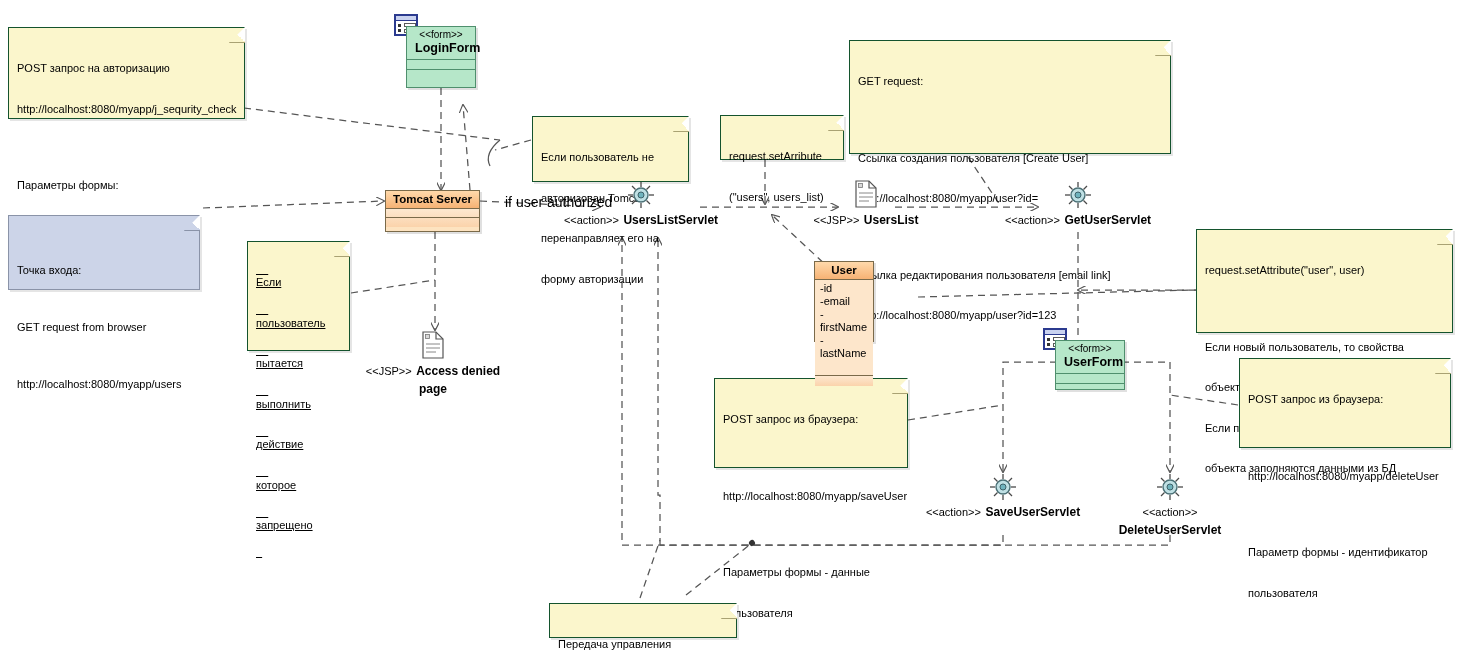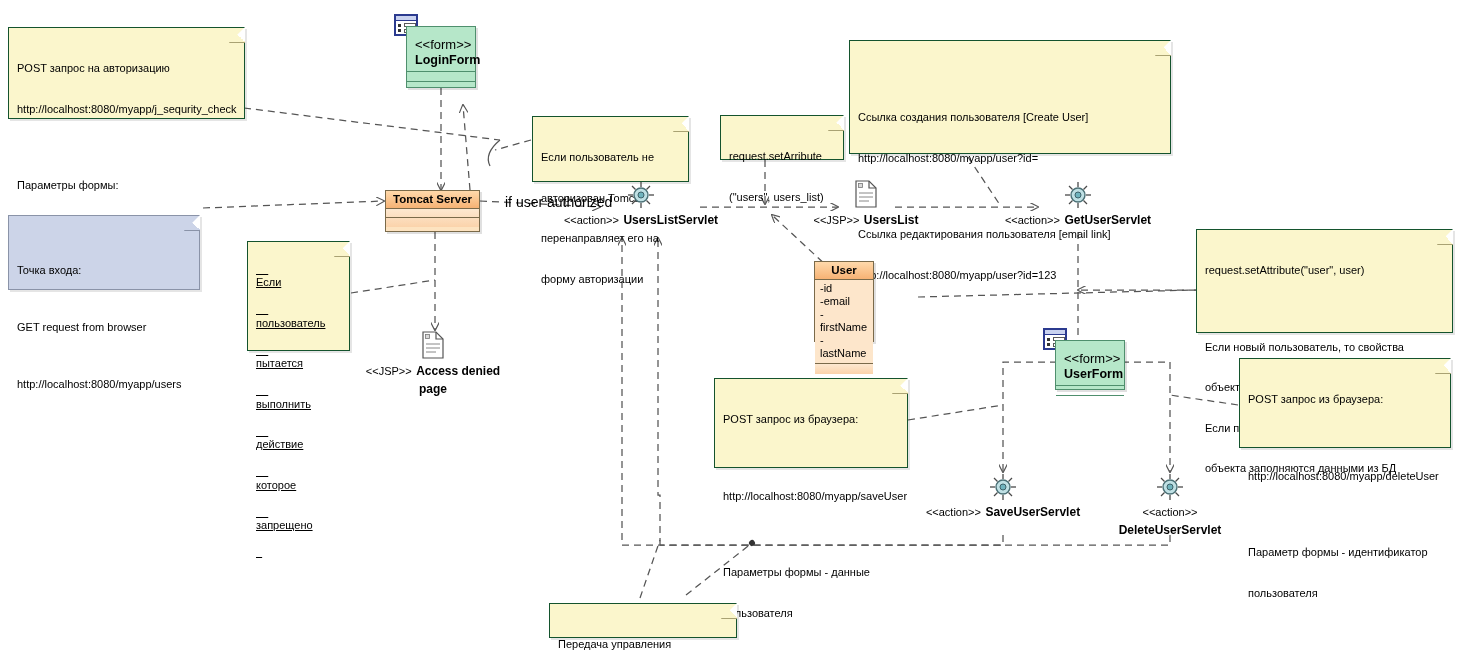--- a/index.html
+++ b/index.html
@@ -80,41 +80,41 @@
     min-height: 10px;
   }
   .umlbox .sect {
     height: 9px;
     border-bottom: 1px solid #7a6a4a;
   }
   .umlbox .sect:last-child { border-bottom: none; }
   .umlbox .attrs {
     font-size: 11px;
     line-height: 13px;
-    padding: 2px 4px 3px 5px;
+    padding: 2px 4px 15px 5px;
     border-bottom: 1px solid #7a6a4a;
     background: #fde6cb;
   }
   .umlbox .attrs span { display: block; }
 
   
   .srvbox { }
   .srvbox .hdr { letter-spacing: 0px; }
 
   
   .formbox {
     position: absolute;
     border: 1px solid #4f8f6d;
     background: #b6e7c9;
     box-shadow: 2px 2px 0 rgba(0,0,0,0.12);
   }
   .formbox .st {
-    font-size: 13px;
-    text-align: left;
-    padding: 10px 8px 1px 8px;
+    font-size: 10px;
+    text-align: center;
+    padding: 2px 8px 1px 8px;
     color: #000;
   }
   .formbox .nm {
     font-size: 12.5px;
     font-weight: bold;
     text-align: center;
     padding: 0 8px 4px 8px;
     border-bottom: 1px solid #4f8f6d;
     color: #000;
   }
@@ -281,20 +281,21 @@
     <span class="ln">которое</span>
     <span class="ln">запрещено</span>
   </div>
 
   <div class="note" style="left:706px; top:115px; width:124px; height:45px;margin-left:14px;">
     <span class="ln">request.setArribute</span>
     <span class="ln">("users", users_list)</span>
   </div>
 
   <div class="note" style="left:849px; top:40px; width:322px; height:114px;">
+    <span class="ln">GET request:</span>
     <span class="sp"></span>
     <span class="ln">Ссылка создания пользователя [Create User]</span>
     <span class="ln">http://localhost:8080/myapp/user?id=</span>
     <span class="sp"></span>
     <span class="ln">Ссылка редактирования пользователя [email link]</span>
     <span class="ln">http://localhost:8080/myapp/user?id=123</span>
   </div>
 
   <div class="note" style="left:1196px; top:229px; width:257px; height:104px;">
     <span class="ln">request.setAttribute("user", user)</span>

